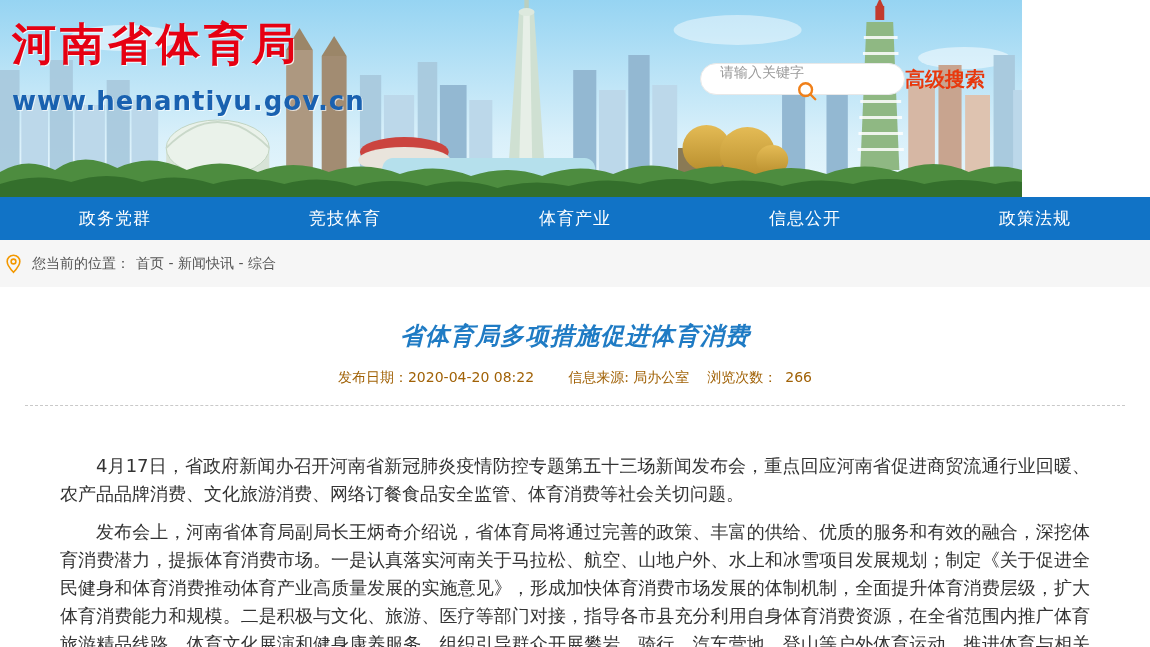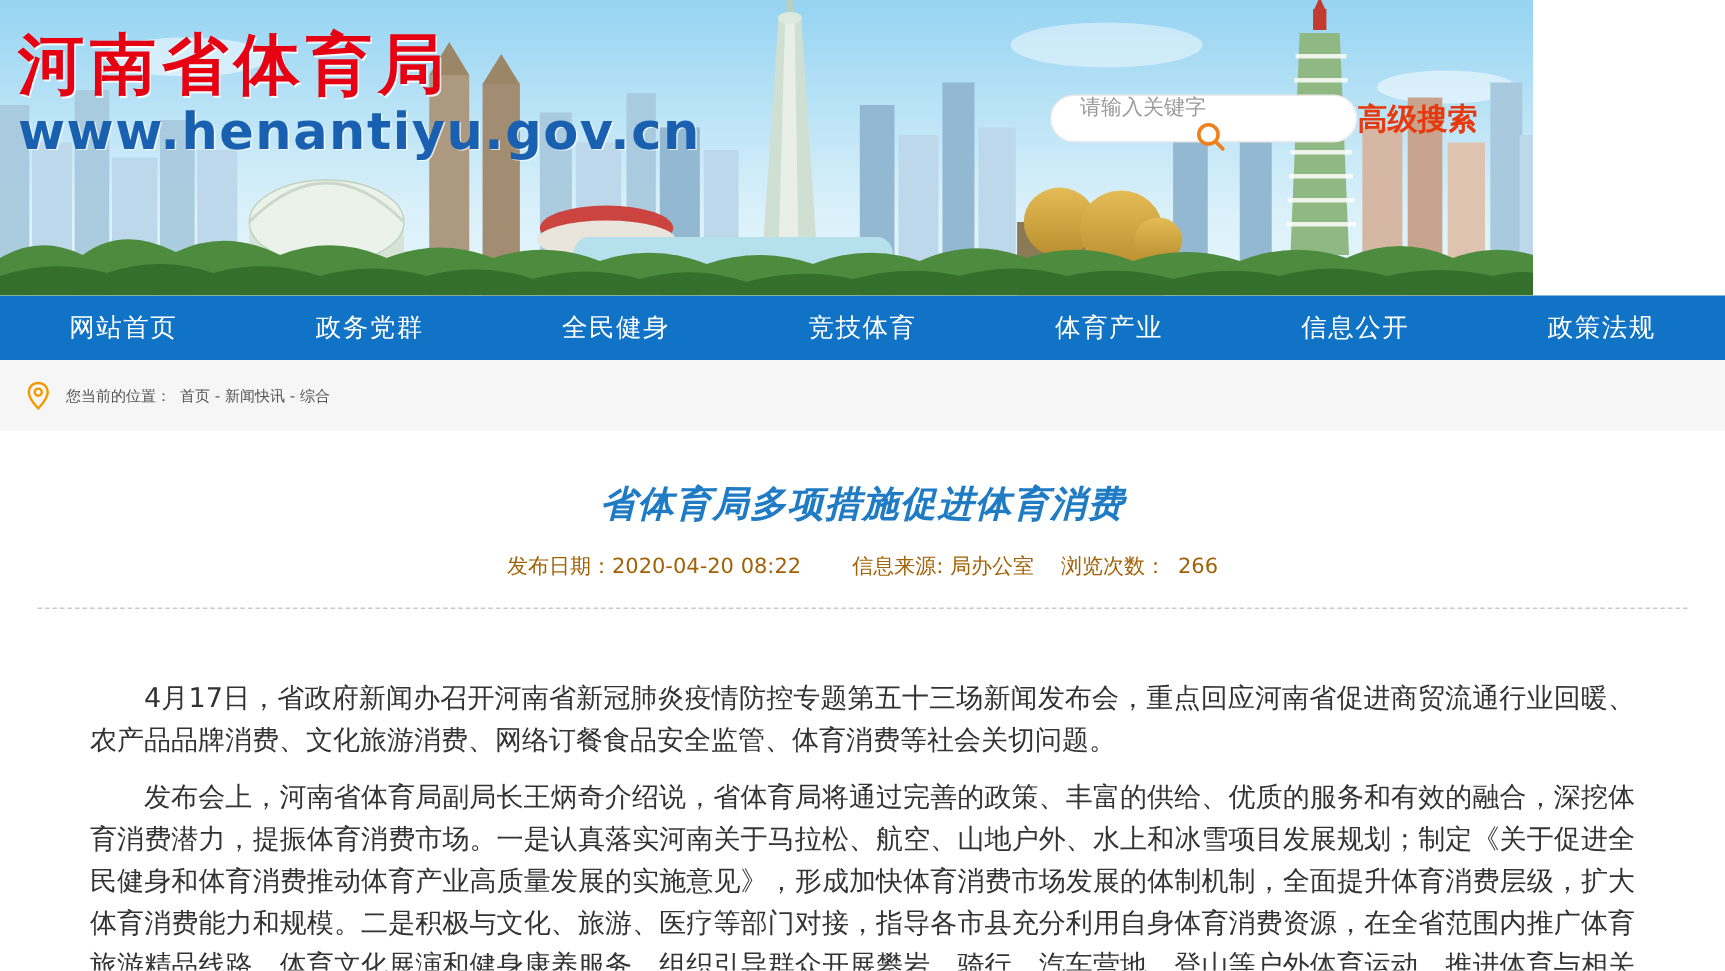--- a/index.html
+++ b/index.html
@@ -6,40 +6,40 @@
   html,body { width:1150px; height:647px; overflow:hidden; background:#fff;
     font-family:"DejaVu Sans","Liberation Sans",sans-serif; }
 
   
   .banner { position:relative; width:1022px; height:197px; overflow:hidden;
     background:linear-gradient(#9ed9f4,#dff3fb); }
   .banner svg.sky { position:absolute; left:0; top:0; width:100%; height:100%; display:block; }
   .logo { position:absolute; left:12px; top:20px; z-index:3; cursor:pointer; }
   .logo-title { font-size:44px; font-weight:bold; color:#e60012; letter-spacing:4px;
     text-shadow:1px 1px 0 rgba(255,255,255,.85); line-height:1.1; }
-  .logo-url { font-size:34px; font-weight:bold; color:#1961b0; letter-spacing:1px;
-    margin-top:0; text-shadow:1px 1px 0 rgba(255,255,255,.7); }
+  .logo-url { font-size:26px; font-weight:bold; color:#1961b0; letter-spacing:1px;
+    margin-top:18px; text-shadow:1px 1px 0 rgba(255,255,255,.7); }
   .search-area { position:absolute; left:700px; top:63px; z-index:3; display:flex; align-items:center; }
   .search-box { width:205px; height:32px; background:#fff; border:1px solid #e8e8e8;
     border-radius:16px; display:flex; align-items:center; padding:0 6px 0 15px;flex-direction:column; }
   .search-box input { border:none; outline:none; flex:1; font-size:14px; color:#777;
     background:transparent; font-family:inherit; min-width:0; }
   .search-box input::placeholder { color:#999; }
   .search-btn { width:26px; height:26px; border:none; background:transparent; cursor:pointer;
     display:flex; align-items:center; justify-content:center; }
   .adv-search { margin-left:0; font-size:20px; font-weight:bold; color:#e8380d; cursor:pointer; }
 
   
   .nav { display:flex; width:1150px; height:43px; background:#1173c6; }
   .nav-item { flex:1; display:flex; align-items:center; justify-content:center;
     color:#fff; font-size:17px; cursor:pointer; letter-spacing:1px; }
 
   
   .crumb { display:flex; align-items:center; width:1150px; height:47px;
-    background:#f6f6f6; padding-left:16px; font-size:10px; color:#555; }
+    background:#f6f6f6; padding-left:4px; font-size:14px; color:#555; }
   .crumb .pin { margin-right:9px; display:flex; align-items:center; }
   .crumb-prefix { margin-right:6px; }
   .crumb-path { cursor:pointer; }
 
   
   .article-title { margin-top:32px; text-align:center; color:#1f7bc4;
     font-size:24px; font-weight:600; letter-spacing:1px; line-height:34px;font-style:italic; }
   .article-meta { margin-top:16px; text-align:center; font-size:14px; color:#a16207; }
   .article-meta .gap-lg { margin-left:34px; }
   .article-meta .gap-md { margin-left:18px; }
@@ -161,23 +161,21 @@
           <circle cx="10.5" cy="10.5" r="7" fill="none" stroke="#f0801a" stroke-width="2.6"></circle>
           <line x1="15.8" y1="15.8" x2="21" y2="21" stroke="#f0801a" stroke-width="2.6" stroke-linecap="round"></line>
         </svg>
       </button>
     </div>
     <span class="adv-search">高级搜索</span>
   </div>
 </div>
 
 <div class="nav">
-  <div class="nav-item">网站首页</div>
   <div class="nav-item">政务党群</div>
-  <div class="nav-item">全民健身</div>
   <div class="nav-item">竞技体育</div>
   <div class="nav-item">体育产业</div>
   <div class="nav-item">信息公开</div>
   <div class="nav-item">政策法规</div>
 </div>
 
 <div class="crumb">
   <span class="pin">
     <svg width="19" height="22" viewBox="0 0 24 26">
       <path d="M12 2 C7.3 2 4 5.6 4 9.8 C4 14.8 12 23.5 12 23.5 C12 23.5 20 14.8 20 9.8 C20 5.6 16.7 2 12 2 Z" fill="none" stroke="#f39800" stroke-width="2"></path>

